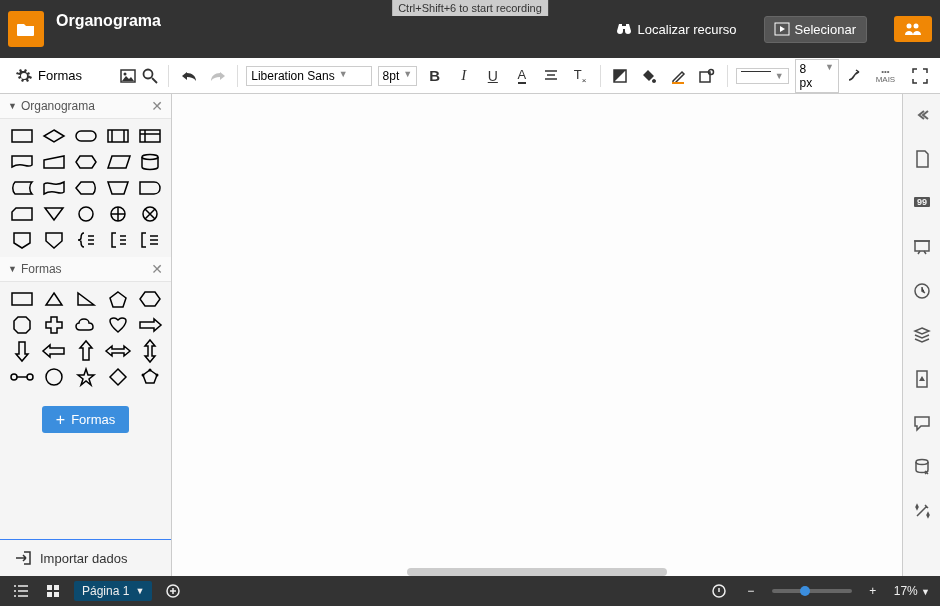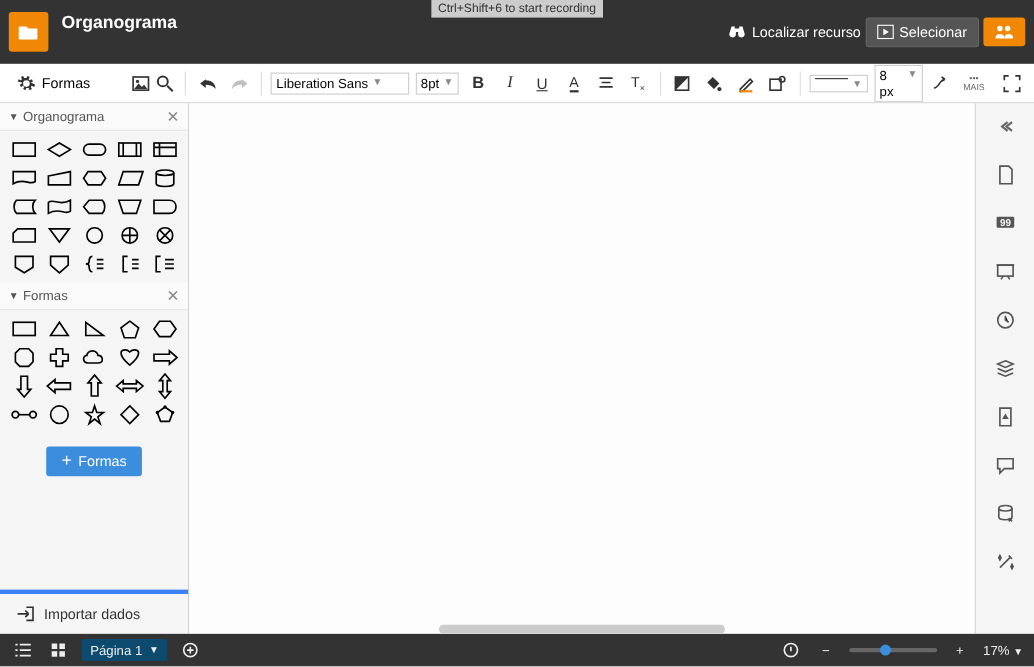--- a/index.html
+++ b/index.html
@@ -5,21 +5,21 @@
 *{box-sizing:border-box;margin:0;padding:0;font-family:-apple-system,BlinkMacSystemFont,"Segoe UI",Arial,sans-serif}
 body{width:940px;height:606px;overflow:hidden;background:#fff;position:relative}
 .topbar{height:58px;background:#333;color:#fff;display:flex;align-items:center;padding:0 8px;position:relative}
 .logo{width:36px;height:36px;background:#F08705;border-radius:3px;display:flex;align-items:center;justify-content:center;margin-right:12px}
 .title-area{flex:1}
 .doc-title{font-size:16px;font-weight:600;margin-bottom:17px}
 .menubar{display:flex;gap:14px;font-size:13px}
 .menubar span{cursor:pointer}
 .menubar .under{text-decoration:underline}
 .menubar .muted{color:#aaa}
-.top-right{display:flex;align-items:center;gap:4px}
+.top-right{display:flex;align-items:center;gap:27px}
 .btn-dark{background:#555;border:1px solid #666;color:#fff;padding:5px 10px;border-radius:3px;font-size:13px;display:flex;align-items:center;gap:6px;cursor:pointer}
 .btn-orange{background:#F08705;border:none;color:#fff;padding:6px 10px;border-radius:3px;font-size:13px;display:flex;align-items:center;gap:4px;cursor:pointer}
 .find-res{display:flex;align-items:center;gap:6px;font-size:13px;cursor:pointer}
 .rec-hint{position:absolute;top:0;left:50%;transform:translateX(-50%);background:#ccc;color:#333;font-size:11px;padding:2px 6px}
 .toolbar{height:36px;background:#fff;border-bottom:1px solid #ccc;display:flex;align-items:center;padding:0 8px;gap:6px;font-size:12px}
 .tb-btn{width:24px;height:24px;display:flex;align-items:center;justify-content:center;cursor:pointer;color:#333}
 .tb-sep{width:1px;height:22px;background:#ddd;margin:0 2px}
 .tb-select{border:1px solid #ccc;padding:2px 4px;font-size:12px;background:#fff;cursor:pointer;display:flex;align-items:flex-start;gap:4px}
 .tb-select .arrow{font-size:9px;color:#888}
 .line-prev{width:30px;height:1px;background:#333;display:inline-block}
@@ -27,24 +27,24 @@
 .main{display:flex;height:calc(100% - 58px - 36px - 30px)}
 .sidebar{width:172px;background:#f5f5f5;border-right:1px solid #ccc;display:flex;flex-direction:column}
 .sb-head{height:32px;display:flex;align-items:center;padding:0 8px;gap:6px;border-bottom:1px solid #ddd}
 .sb-head .lbl{flex:1;font-size:13px}
 .cat{padding:4px 8px;font-size:12px;color:#555;display:flex;align-items:center;border-bottom:1px solid #e5e5e5;background:#fafafa}
 .cat .t{flex:1}
 .cat .x{cursor:pointer;font-size:14px;color:#888}
 .shapes-grid{display:grid;grid-template-columns:repeat(5,1fr);gap:4px;padding:6px 8px}
 .shape{width:28px;height:22px;display:flex;align-items:center;justify-content:center;cursor:pointer}
 .more-btn{margin:12px auto;background:#3B8EDE;color:#fff;border:none;padding:6px 14px;border-radius:3px;font-size:13px;display:flex;align-items:center;gap:6px;cursor:pointer}
-.import{padding:10px 14px;font-size:13px;color:#333;display:flex;align-items:center;gap:8px;cursor:pointer;border-top:4px solid #3b82f6;margin-top:auto}
+.import{padding:10px 14px;font-size:13px;color:#333;display:flex;align-items:center;gap:8px;cursor:pointer;border-top:1px solid #3b82f6;margin-top:auto}
 .canvas{flex:1;background:#fdfdfd;position:relative;overflow:auto}
 .hscroll{position:absolute;bottom:0;left:50%;transform:translateX(-50%);width:260px;height:8px;background:#ccc;border-radius:4px}
-.rightbar{width:54px;background:#f5f5f5;border-left:1px solid #ccc;display:flex;flex-direction:column;align-items:center;padding:8px 0;gap:18px}
+.rightbar{width:38px;background:#f5f5f5;border-left:1px solid #ccc;display:flex;flex-direction:column;align-items:center;padding:8px 0;gap:18px}
 .rb-btn{width:26px;height:26px;display:flex;align-items:center;justify-content:center;cursor:pointer;color:#555}
 .collapse-btn{transform:rotate(180deg)}
 .footer{height:30px;background:#333;color:#eee;display:flex;align-items:center;padding:0 10px;gap:10px;font-size:12px}
 .ft-btn{cursor:pointer;display:flex;align-items:center;justify-content:center;width:22px;height:22px}
 .page-sel{background:#0c4a6e;padding:3px 8px;border-radius:2px;cursor:pointer;display:flex;align-items:center;gap:6px}
 .ft-spacer{flex:1}
 .zoom-slider{width:80px;height:4px;background:#666;position:relative;border-radius:2px}
 .zoom-slider::after{content:"";position:absolute;left:35%;top:-3px;width:10px;height:10px;background:#3B8EDE;border-radius:50%}
 svg{overflow:visible}
 </style>

